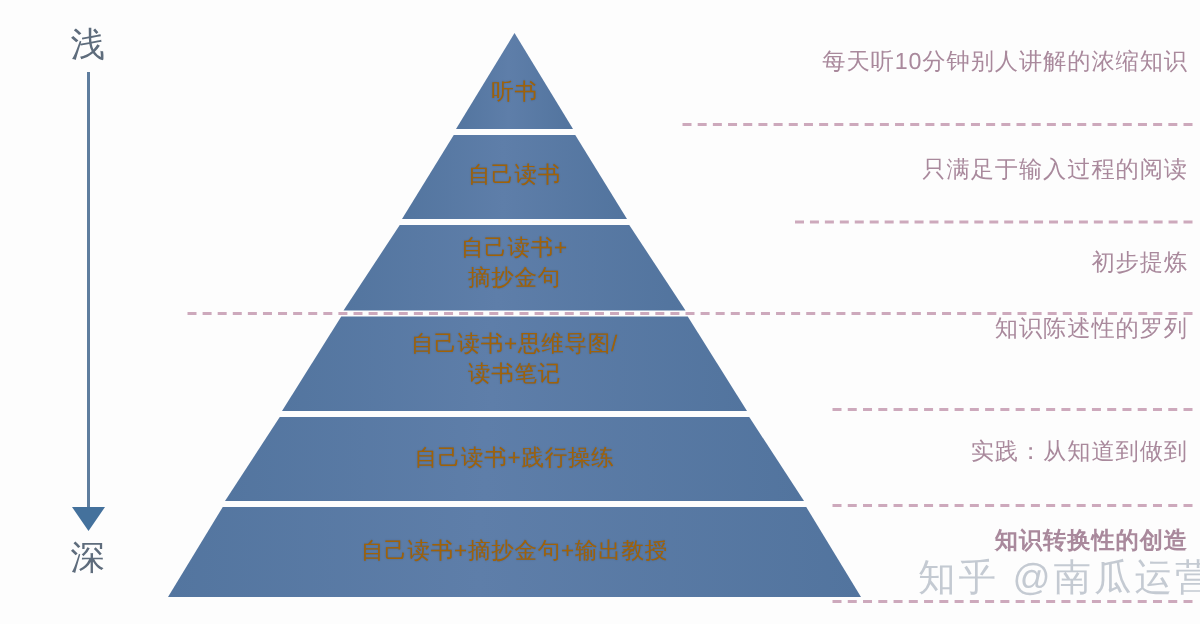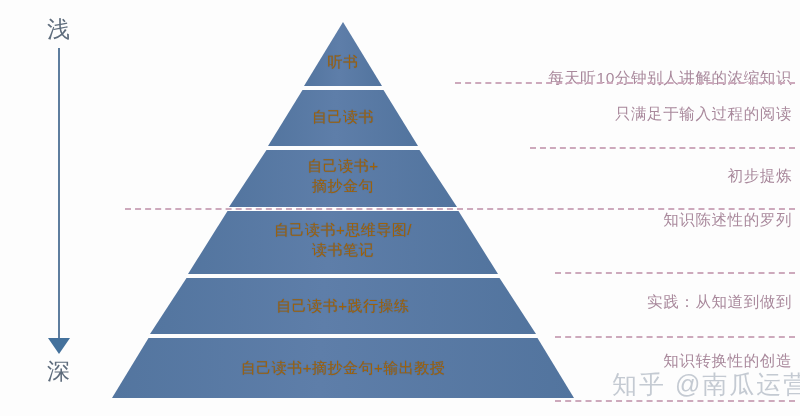--- a/index.html
+++ b/index.html
@@ -144,33 +144,33 @@
   <div class="band-label" style="left:263px; top:156px; width:160px;">自己读书+
 摘抄金句</div>
 
   <div class="band-label" style="left:223px; top:220px; width:240px;">自己读书+思维导图/
 读书笔记</div>
 
   <div class="band-label" style="left:193px; top:296px; width:300px;">自己读书+践行操练</div>
 
   <div class="band-label" style="left:143px; top:358px; width:400px;">自己读书+摘抄金句+输出教授</div>
 
-  <div class="annotation" style="top:33px;margin-top:36px;">每天听10分钟别人讲解的浓缩知识</div>
+  <div class="annotation" style="top:33px;">每天听10分钟别人讲解的浓缩知识</div>
   <div class="dashline" style="left:455px; top:82px; width:340px;"></div>
 
   <div class="annotation" style="top:105px;">只满足于输入过程的阅读</div>
   <div class="dashline" style="left:530px; top:147px; width:265px;"></div>
 
   <div class="annotation" style="top:167px;">初步提炼</div>
   <div class="dashline" style="left:125px; top:208px; width:670px;"></div>
 
   <div class="annotation" style="top:211px;">知识陈述性的罗列</div>
   <div class="dashline" style="left:555px; top:272px; width:240px;"></div>
 
   <div class="annotation" style="top:293px;text-align:center;">实践：从知道到做到</div>
   <div class="dashline" style="left:555px; top:336px; width:240px;"></div>
 
-  <div class="annotation" style="top:352px;">知识转换性的创造</div>
+  <div class="annotation" style="top:352px;font-weight:bold;">知识转换性的创造</div>
   <div class="dashline" style="left:555px; top:400px; width:240px;"></div>
 
   <div id="watermark">知乎 @南瓜运营</div>
 
 </div>
 
 </body></html>

